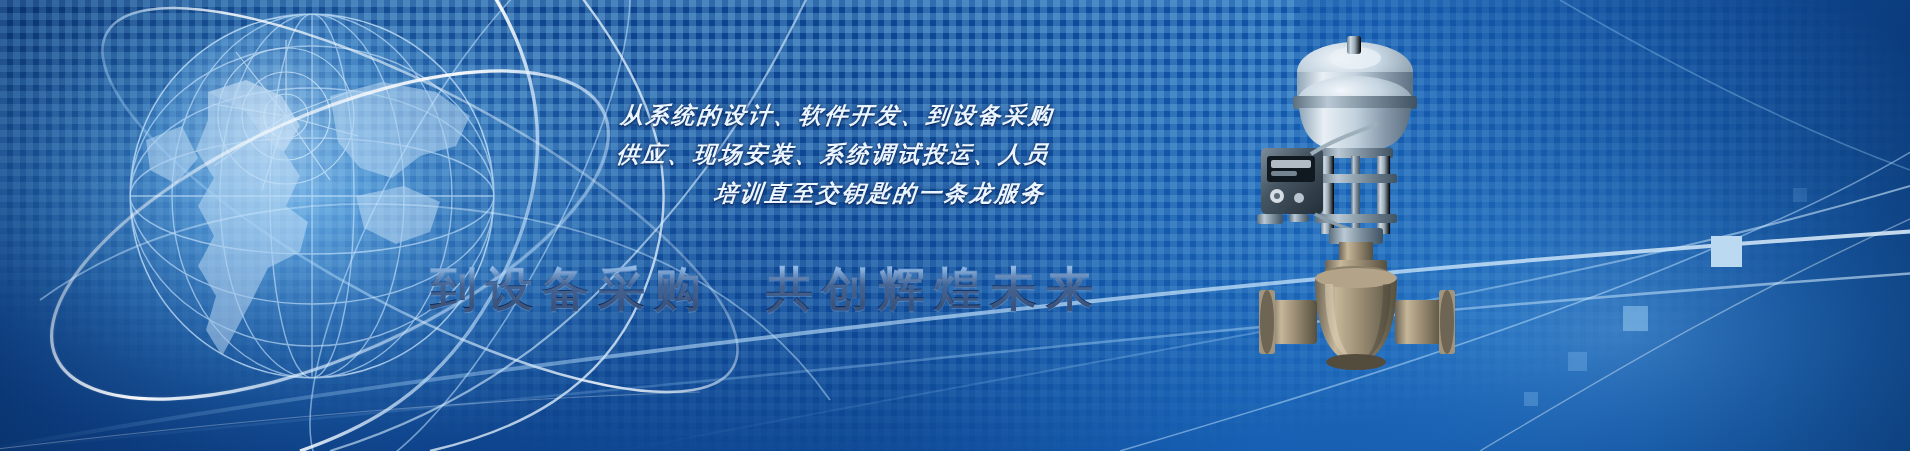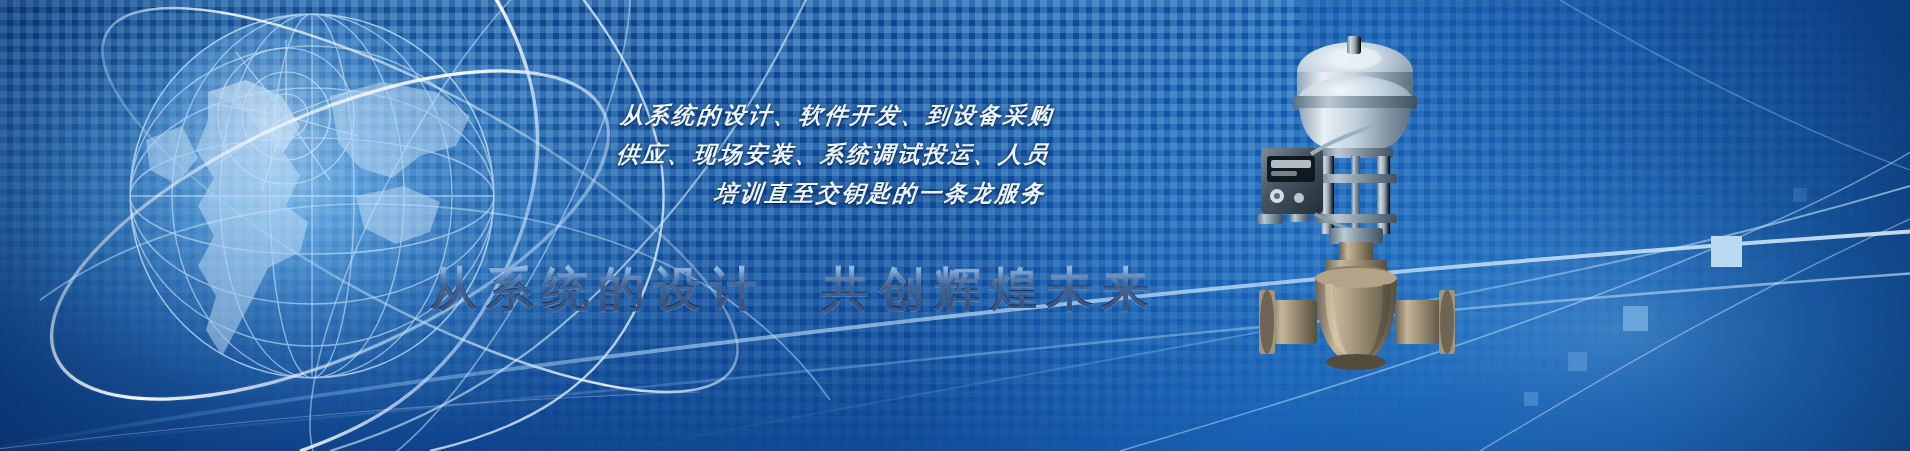--- a/index.html
+++ b/index.html
@@ -290,15 +290,15 @@
       <ellipse cx="101" cy="334" rx="30" ry="8" fill="#534c3d"></ellipse>
     </svg>
   </div>
 
   <div id="tagline">
     <div>从系统的设计、软件开发、到设备采购</div>
     <div>供应、现场安装、系统调试投运、人员</div>
     <div>培训直至交钥匙的一条龙服务</div>
   </div>
 
-  <div id="headline">从系统的设计　共创辉煌未来</div>
+  <div id="headline">到设备采购　共创辉煌未来</div>
 
 </div>
 
 </body></html>

